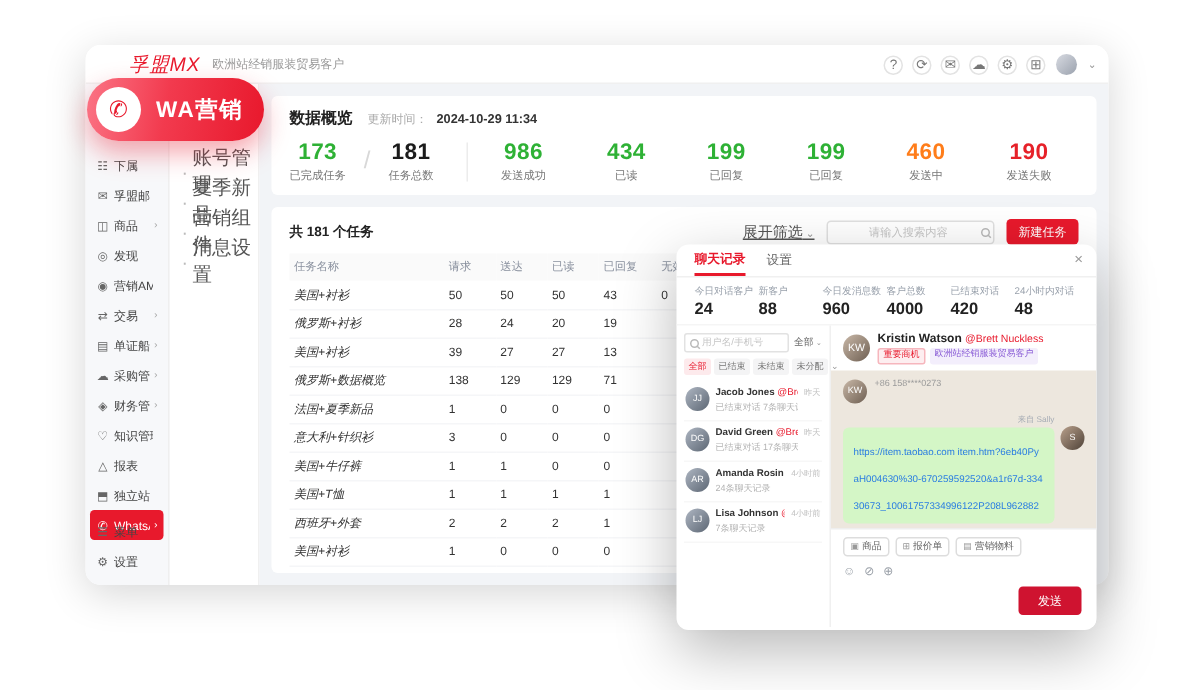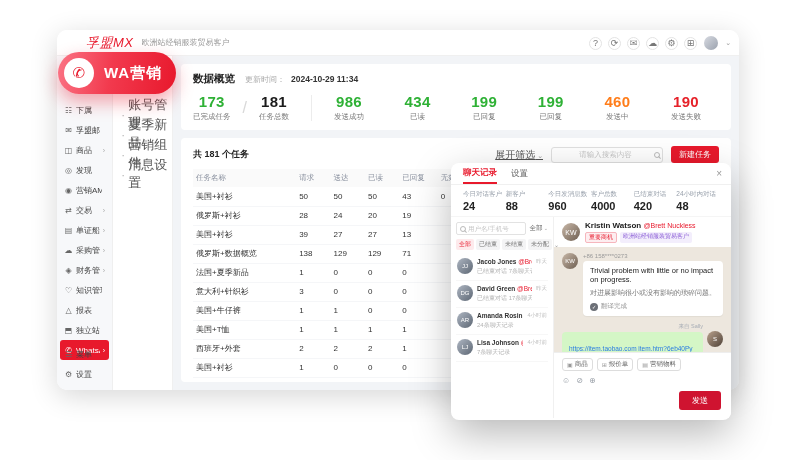--- a/index.html
+++ b/index.html
@@ -69,21 +69,21 @@
   .mag { width:6px; height:6px; border:1px solid #bbb; border-radius:50%; position:relative; flex:none; }
   .mag::after { content:""; position:absolute; width:3px; height:1px; background:#bbb; transform:rotate(45deg); right:-2px; bottom:-1px; }
   .btn-red { background:#e8192c; color:#fff; border:0; font-size:8px; padding:3px 8px; border-radius:3px; cursor:pointer; }
 
   table.tk { width:100%; border-collapse:collapse; table-layout:fixed; margin-top:6px; }
   table.tk col.c-name{width:102px} table.tk col.c-n{width:34px} table.tk col.c-rep{width:38px}
   table.tk col.c-inv{width:30px} table.tk col.c-st{width:48px} table.tk col.c-acct{width:50px}
   table.tk col.c-cr{width:40px} table.tk col.c-dt{width:84px} table.tk col.c-op{width:26px}
   table.tk th { background:#fafafa; font-weight:normal; font-size:7.5px; color:#8a919f; text-align:left; padding:4px 3px; }
   table.tk td { font-size:8px; color:#333; padding:0 3px; height:19px; border-bottom:1px solid #f5f6f8; white-space:nowrap; overflow:hidden; }
-  td.name { color:#4787ff; cursor:pointer; }
+  td.name { color:#4787ff; cursor:pointer;font-style:italic; }
   .dot { color:#22c55e; font-size:7px; margin-right:2px; }
   .acct-ic { color:#8a919f; font-size:7px; margin-right:2px; }
   .op-ic { color:#b7bcc4; font-size:8px; cursor:pointer; }
 
   
   .wa-badge { position:absolute; left:58px; top:52px; width:118px; height:42px; border-radius:21px;
     background:linear-gradient(100deg,#fb7485 0%,#f23a4e 45%,#e8182c 100%);
     box-shadow:0 8px 18px rgba(232,24,44,.38); display:flex; align-items:center; cursor:pointer; }
   .wa-circle { width:30px; height:30px; background:#fff; border-radius:50%; margin-left:6px;
     display:flex; align-items:center; justify-content:center; color:#e8192c; font-size:15px; }
@@ -667,28 +667,20 @@
                 <span class="tag" data-type="purple">欧洲站经销服装贸易客户</span>
               </div>
           </span>
         </div>
 
         <div class="cr-msgs">
           <div class="msg-in">
             <span class="cr-ava" style="width:16px;height:16px;font-size:6px">KW</span>
             <span>
               <div class="phone-meta">+86 158****0273</div>
-              <div class="bubble-w">
-                <div class="b-en">Trivial problem with little or no impact on progress.</div>
-                <div class="b-cn">对进展影响很小或没有影响的琐碎问题。</div>
-                <div class="b-tr">
-                  <span class="ck">✓</span>
-                  <span class="t">翻译完成</span>
-                </div>
-              </div>
             </span>
           </div>
           <div class="msg-out">
             <span class="mo-col">
               <span class="mo-meta">来自 Sally</span>
               <span class="bubble-g">
                 <span class="b-link">https://item.taobao.com item.htm?6eb40PyaH004630%30-670259592520&amp;a1r67d-33430673_10061757334996122P208L962882</span>
               </span>
 
             </span>

